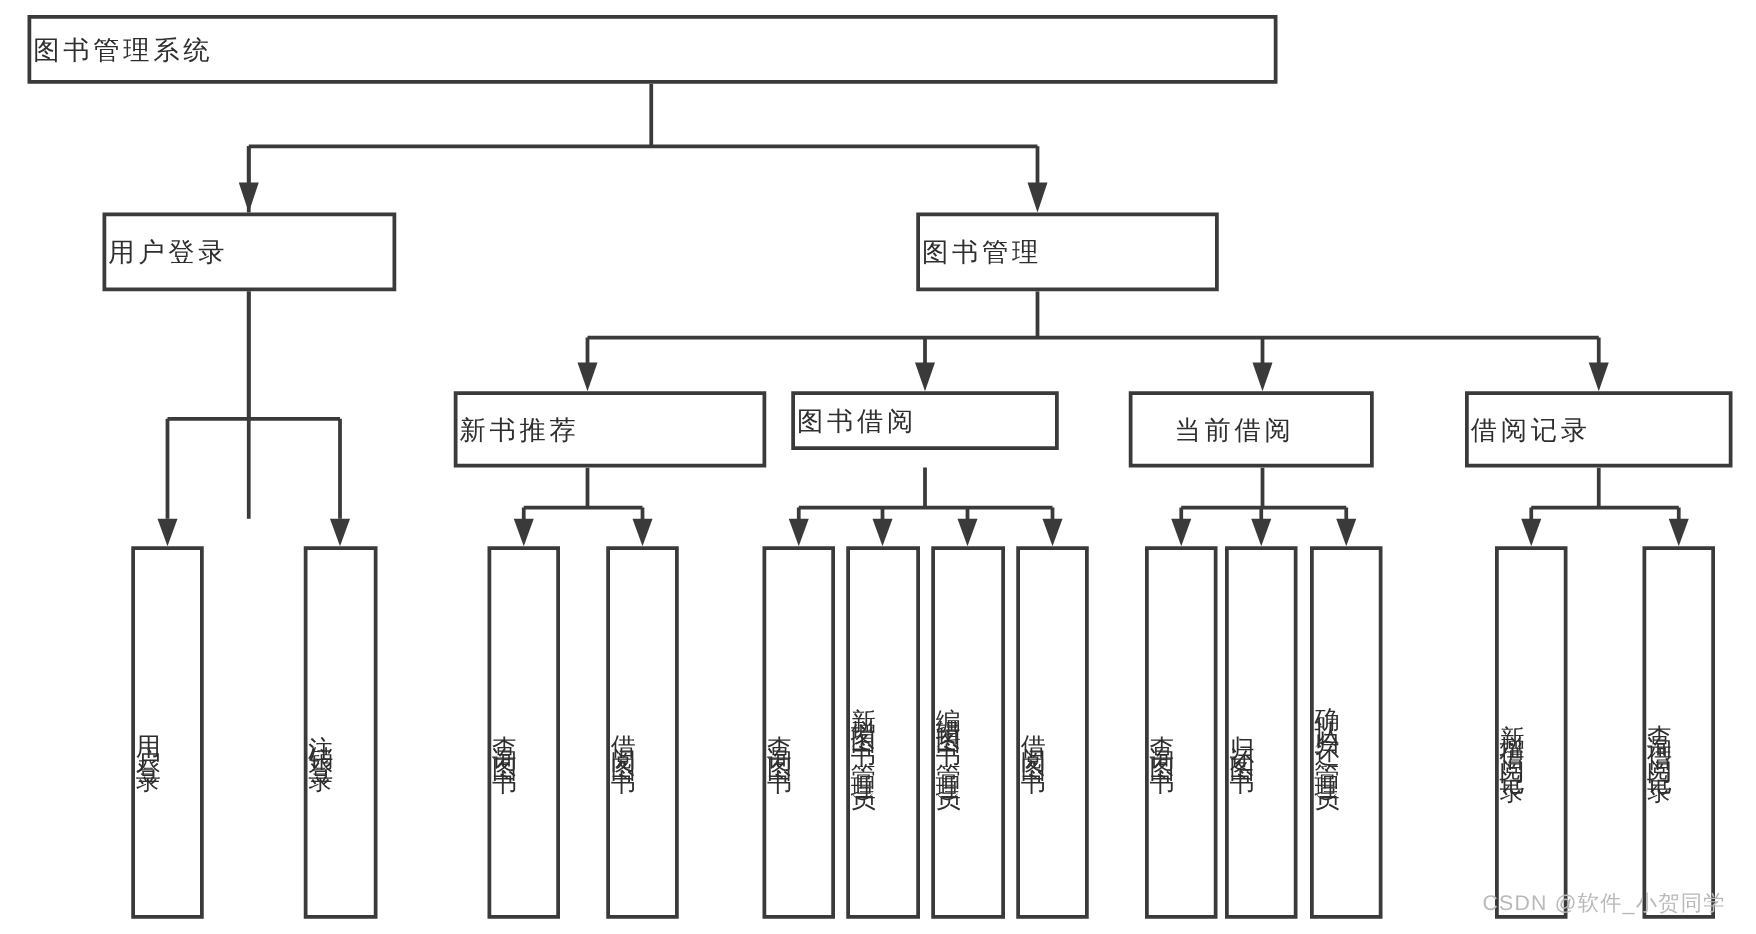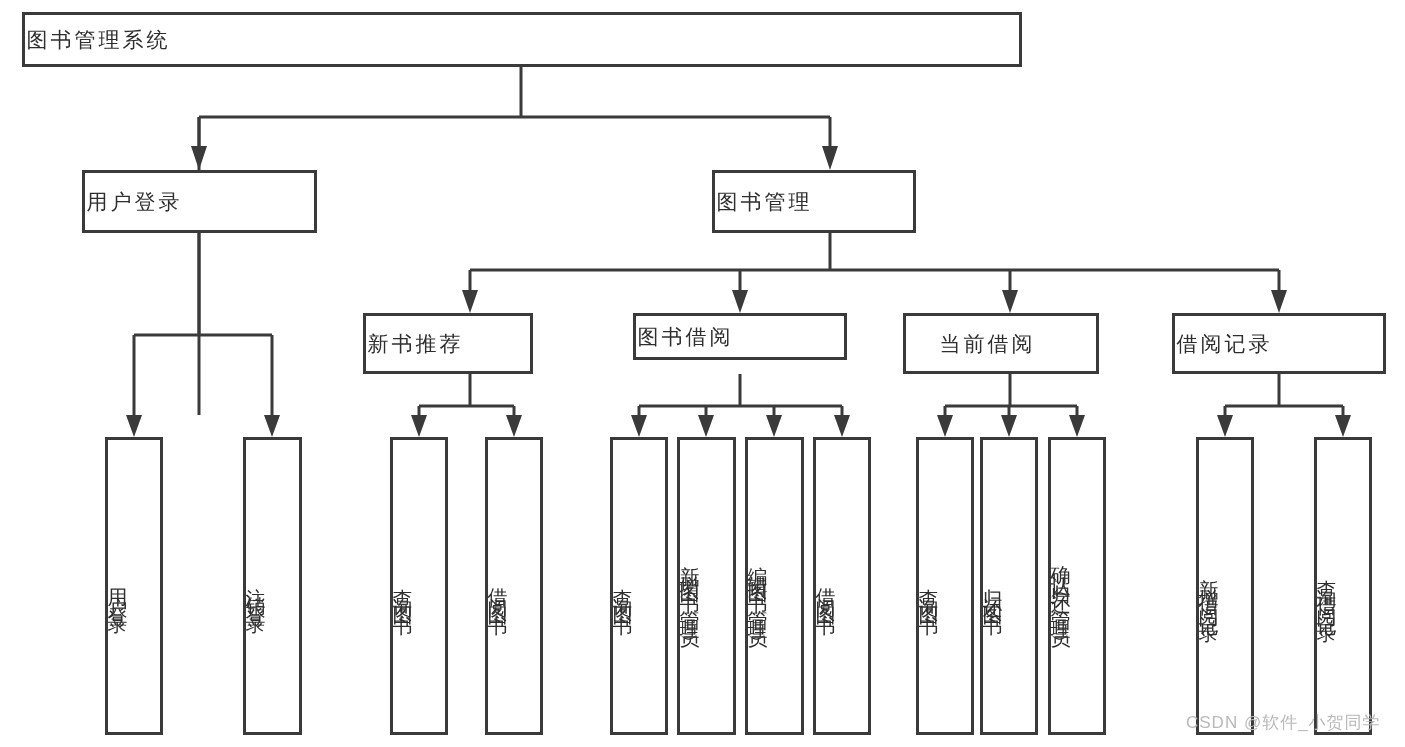--- a/index.html
+++ b/index.html
@@ -40,22 +40,22 @@
     writing-mode:vertical-rl;
     text-orientation:mixed;
     font-size:20px;
     line-height:1;
     letter-spacing:9px;
     transform:translateY(4.5px); 
   }
   
   .root          {left:22px;  top:12px;  width:1000px; height:55px;}
   .n-user-login  {left:82px;  top:170px; width:235px;  height:63px;}
-  .n-book-mgmt   {left:712px; top:170px; width:204px;  height:63px;}
-  .n-new-book    {left:363px; top:313px; width:170px;  height:61px;}
+  .n-book-mgmt   {left:733px; top:170px; width:242px;  height:63px;}
+  .n-new-book    {left:363px; top:313px; width:250px;  height:61px;}
   .n-book-borrow {left:633px; top:313px; width:214px;  height:47px;}
   .n-cur-borrow  {left:903px; top:313px; width:196px;  height:61px;padding-left:32px;}
   .n-borrow-rec  {left:1172px;top:313px; width:214px;  height:61px;}
   .leaf{top:437px;height:298px;width:58px;}
   .l-u1{left:105px;} .l-u2{left:243px;width:59px;}
   .l-n1{left:390px;} .l-n2{left:485px;}
   .l-b1{left:610px;} .l-b2{left:677px;width:59px;} .l-b3{left:745px;width:59px;} .l-b4{left:813px;}
   .l-c1{left:916px;} .l-c2{left:980px;} .l-c3{left:1048px;}
   .l-r1{left:1196px;} .l-r2{left:1314px;}
   .watermark{

